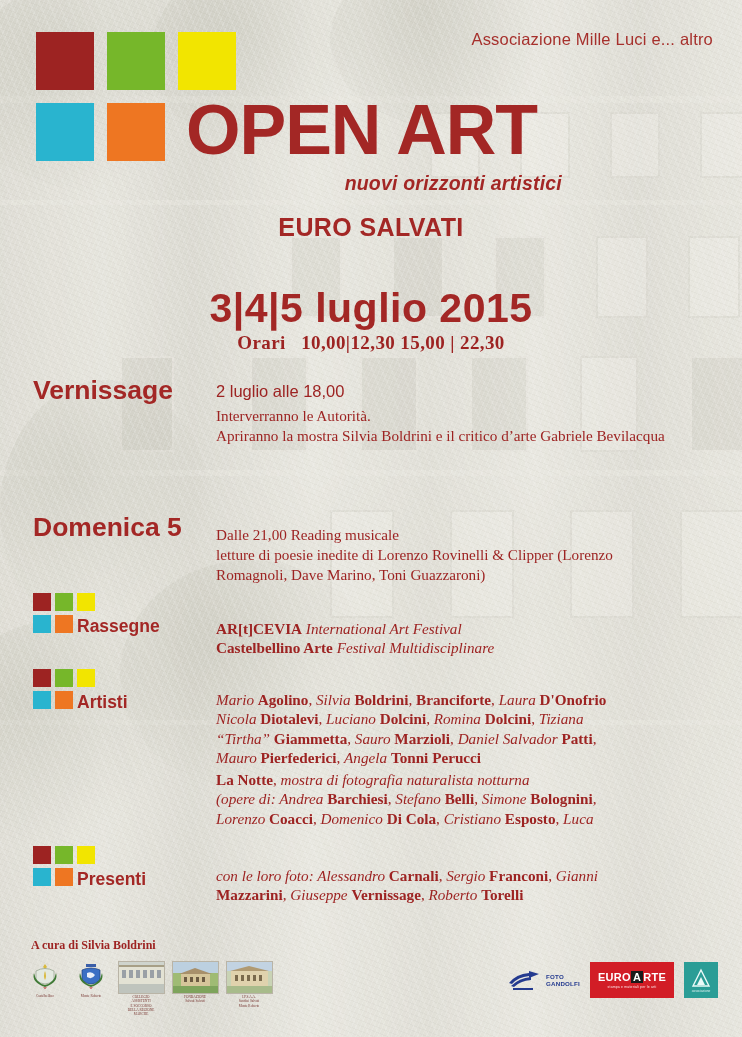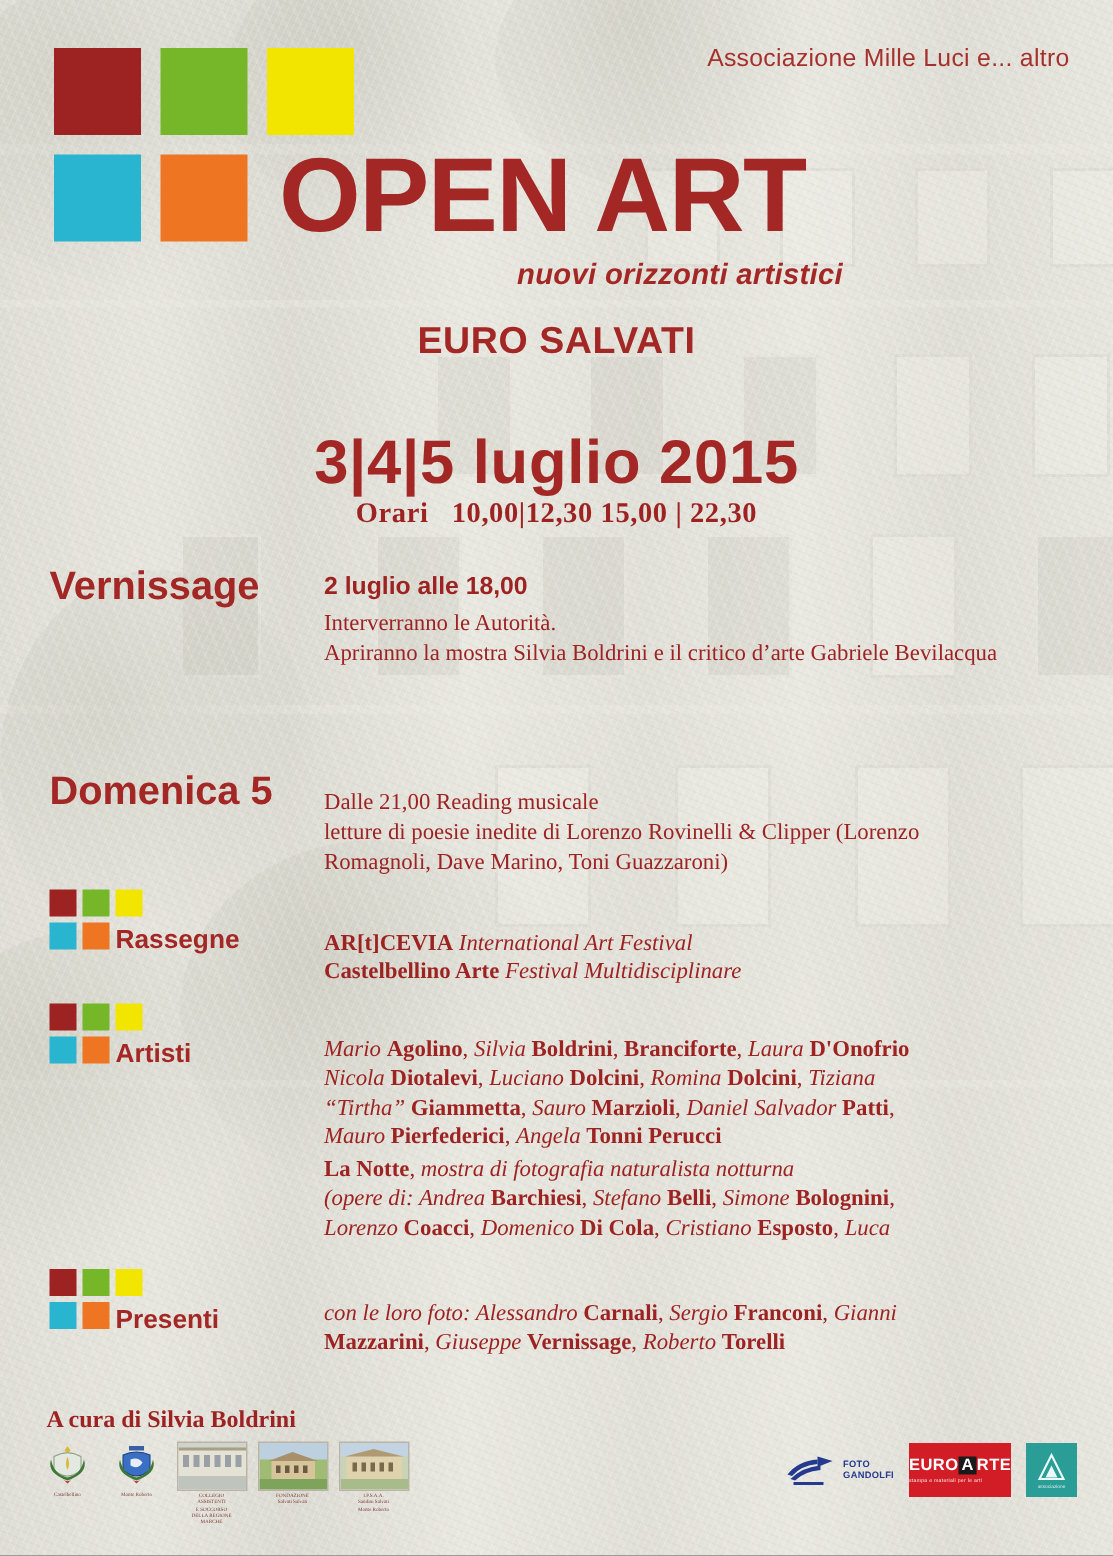--- a/index.html
+++ b/index.html
@@ -94,56 +94,56 @@
     position:absolute;left:33px;
     font-size:26.5px;font-weight:bold;color:#a32725;white-space:nowrap;
   }
   .day-body{
     position:absolute;left:216px;
     font-family:"Liberation Serif", serif;
     font-size:15.2px;color:#9d2322;line-height:1.33;
   }
   .day-body .hdr{
     font-family:"Liberation Sans", sans-serif;
-    font-size:16.5px;font-weight:bold;display:block;margin-bottom:3px;
+    font-size:16.5px;font-weight:normal;display:block;margin-bottom:3px;
   }
 
   
   .cat-mark{position:absolute;}
   .cat-mark .s{position:absolute;width:18px;height:18px;}
   .cat-name{
     position:absolute;font-size:17.5px;font-weight:bold;color:#a32725;
     white-space:nowrap;
   }
   .cat-body{
     position:absolute;left:216px;
     font-family:"Liberation Serif", serif;
     font-size:15.2px;color:#9d2322;line-height:1.28;
   }
   .cat-body b{font-weight:bold;}
   .cat-body i{font-style:italic;}
 
   .acura{
     position:absolute;left:31px;top:938px;
     font-family:"Liberation Serif", serif;
-    font-size:16px;font-weight:bold;color:#9d2322;
+    font-size:12px;font-weight:bold;color:#9d2322;
   }
 
   
   .logos-left{position:absolute;left:26px;top:961px;display:flex;gap:8px;align-items:flex-start;}
   .llogo{width:38px;display:flex;flex-direction:column;align-items:center;gap:1px;}
   .lmark{width:34px;height:32px;display:block;}
   .lcap{font-size:3.4px;line-height:1.25;text-align:center;color:#7a3a35;font-family:"Liberation Serif", serif;}
   .lphoto{width:45px;height:31px;border:1px solid #b9b4a6;display:block;}
 
   .logos-right{position:absolute;right:24px;top:962px;display:flex;gap:10px;align-items:center;}
   .foto-gandolfi{display:flex;align-items:center;gap:3px;}
   .fg-text{font-size:6.2px;font-weight:bold;color:#243a8f;line-height:1.15;letter-spacing:.2px;}
-  .euroarte{width:68px;height:36px;background:#d21d26;display:flex;flex-direction:column;
-    align-items:flex-start;justify-content:center;color:#fff;}
+  .euroarte{width:84px;height:36px;background:#d21d26;display:flex;flex-direction:column;
+    align-items:center;justify-content:center;color:#fff;}
   .euroarte .ea1{font-size:11px;font-weight:bold;letter-spacing:.3px;display:flex;align-items:center;}
   .euroarte .ea1 .a{background:#1a1a1a;color:#fff;padding:0 1.5px;margin:0 .5px;}
   .euroarte .ea2{font-size:3.4px;margin-top:2px;letter-spacing:.2px;opacity:.9;}
   .tealogo{width:34px;height:36px;background:#2a9d96;display:flex;flex-direction:column;
     align-items:center;justify-content:center;}
   .tealogo .tt{font-size:3.2px;color:#d9efee;margin-top:1px;}
 </style>
 </head>
 <body>
 

